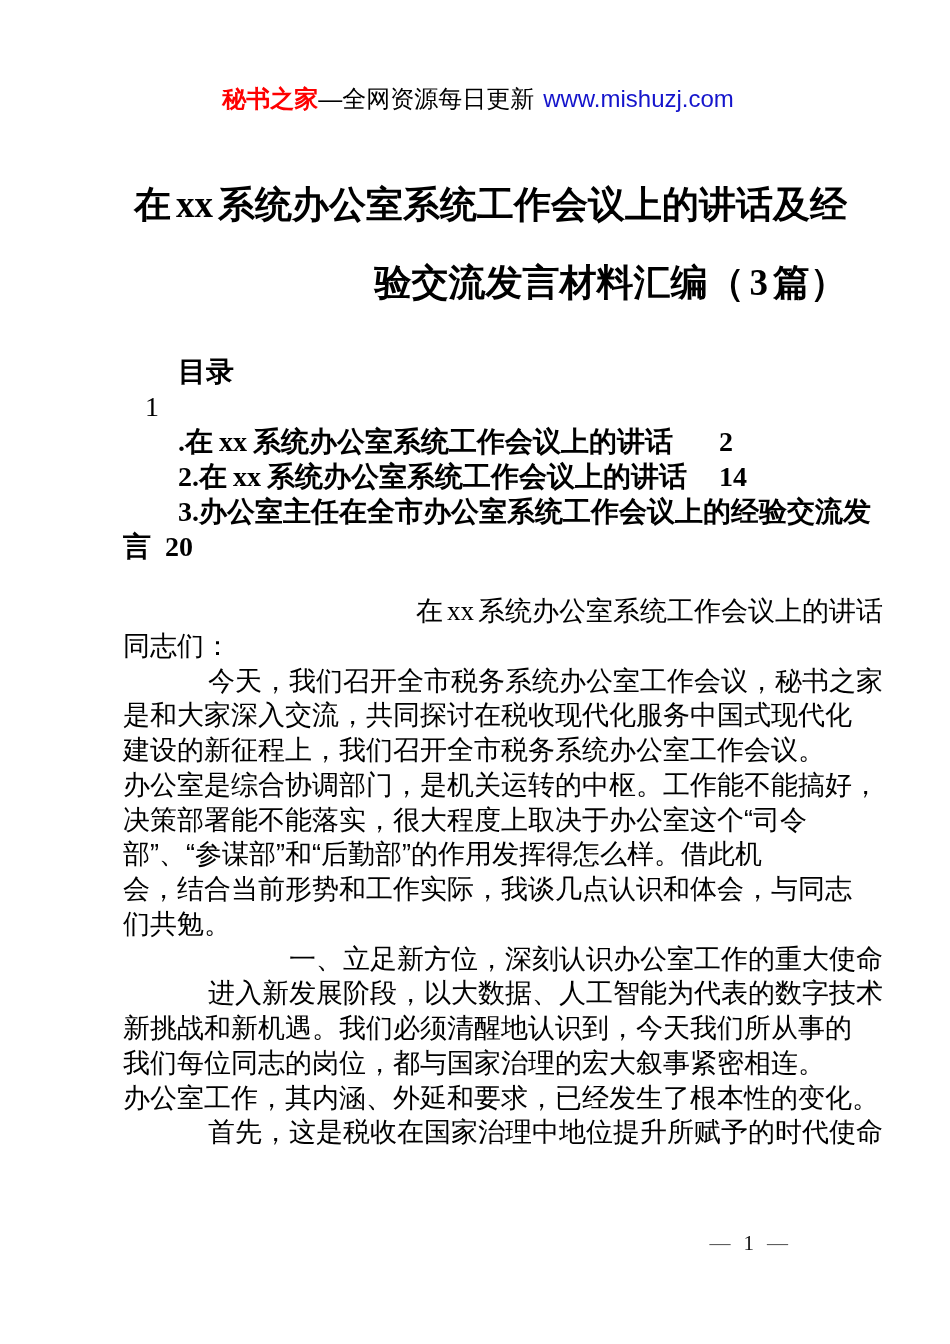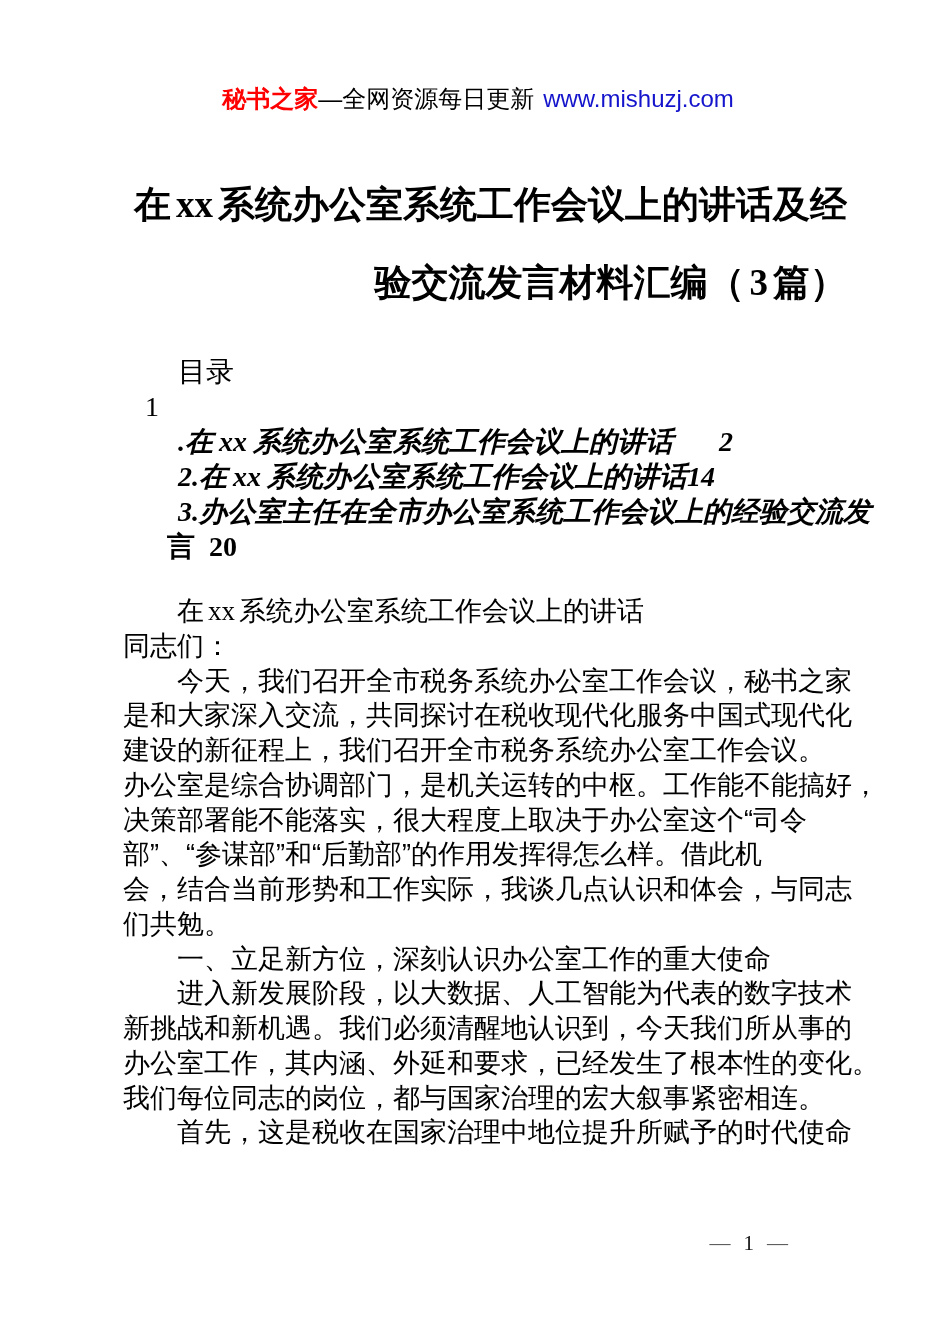--- a/index.html
+++ b/index.html
@@ -30,38 +30,38 @@
     text-align:right;font-size:37px;line-height:78px;font-weight:800;
     white-space:nowrap;
   }
   .doc-title .latin{font-weight:700;}
 
   
   .toc{
     position:absolute;top:354px;left:123px;width:760px;
     font-size:28px;line-height:35px;white-space:nowrap;
   }
-  .toc-heading{padding-left:55px;font-weight:400;}
+  .toc-heading{padding-left:55px;font-weight:700;}
   .toc-orphan{padding-left:22px;font-family:"Liberation Serif","DejaVu Serif",serif;}
-  .toc-entry{padding-left:55px;font-weight:800;font-style:italic;}
+  .toc-entry{padding-left:55px;font-weight:800;}
   .toc-entry .prefix{font-family:"Liberation Serif","DejaVu Serif",serif;font-weight:700;}
   .toc-entry .latin{font-weight:700;margin:0 6px;}
-  .toc-wrap-line{padding-left:0;font-weight:800;margin-left:44px;}
+  .toc-wrap-line{padding-left:0;font-weight:800;}
   .toc-page{font-family:"Liberation Serif","DejaVu Serif",serif;font-weight:700;}
   .gap-wide{margin-left:46px;}
-  .gap-mid{}
+  .gap-mid{margin-left:32px;}
   .gap-small{margin-left:14px;}
 
   
   .body-text{
     position:absolute;top:594px;left:123px;width:760px;
     font-size:27px;line-height:34.75px;white-space:nowrap;
   }
   .line{height:34.75px;}
-  .indent{padding-left:54px;}
+  .indent{padding-left:54px;text-align:right;}
   .body-text .latin{margin:0 4px;}
 
   
   .page-number{
     position:absolute;top:1231px;right:168px;
     font-family:"Liberation Serif","DejaVu Serif",serif;
     font-size:21px;white-space:nowrap;color:#222;
   }
   .pn-dash{color:#555;}
   .pn-num{margin:0 13px;color:#111;}
@@ -107,22 +107,22 @@
     <div class="line">是和大家深入交流，共同探讨在税收现代化服务中国式现代化</div>
     <div class="line">建设的新征程上，我们召开全市税务系统办公室工作会议。</div>
     <div class="line">办公室是综合协调部门，是机关运转的中枢。工作能不能搞好，</div>
     <div class="line">决策部署能不能落实，很大程度上取决于办公室这个“司令</div>
     <div class="line">部”、“参谋部”和“后勤部”的作用发挥得怎么样。借此机</div>
     <div class="line">会，结合当前形势和工作实际，我谈几点认识和体会，与同志</div>
     <div class="line">们共勉。</div>
     <div class="line indent">一、立足新方位，深刻认识办公室工作的重大使命</div>
     <div class="line indent">进入新发展阶段，以大数据、人工智能为代表的数字技术</div>
     <div class="line">新挑战和新机遇。我们必须清醒地认识到，今天我们所从事的</div>
+    <div class="line">我们每位同志的岗位，都与国家治理的宏大叙事紧密相连。</div>
     <div class="line">办公室工作，其内涵、外延和要求，已经发生了根本性的变化。</div>
-    <div class="line">我们每位同志的岗位，都与国家治理的宏大叙事紧密相连。</div>
     <div class="line indent">首先，这是税收在国家治理中地位提升所赋予的时代使命</div>
   </div>
 
   <div class="page-number">
     <span class="pn-dash">—</span><span class="pn-num">1</span><span class="pn-dash">—</span>
   </div>
 
 </div>
 
 </body></html>

